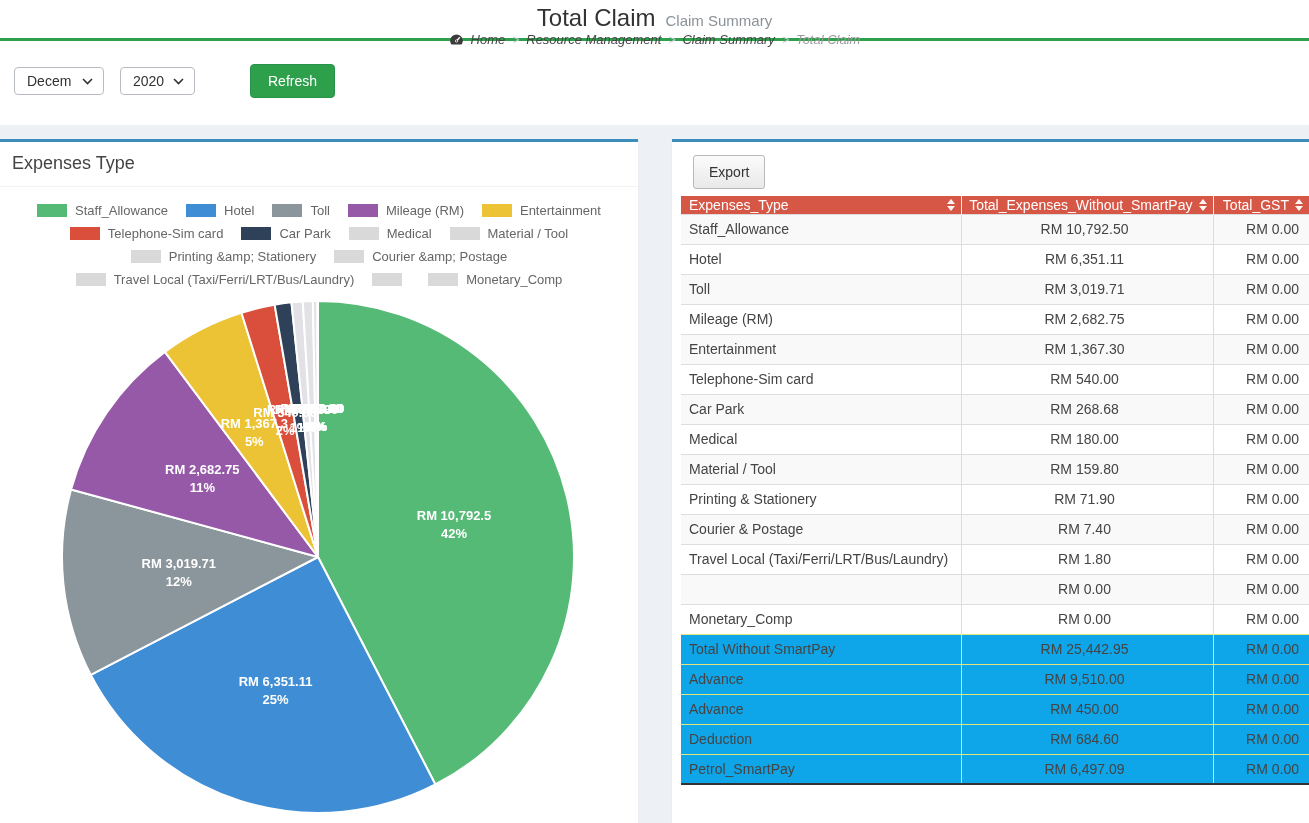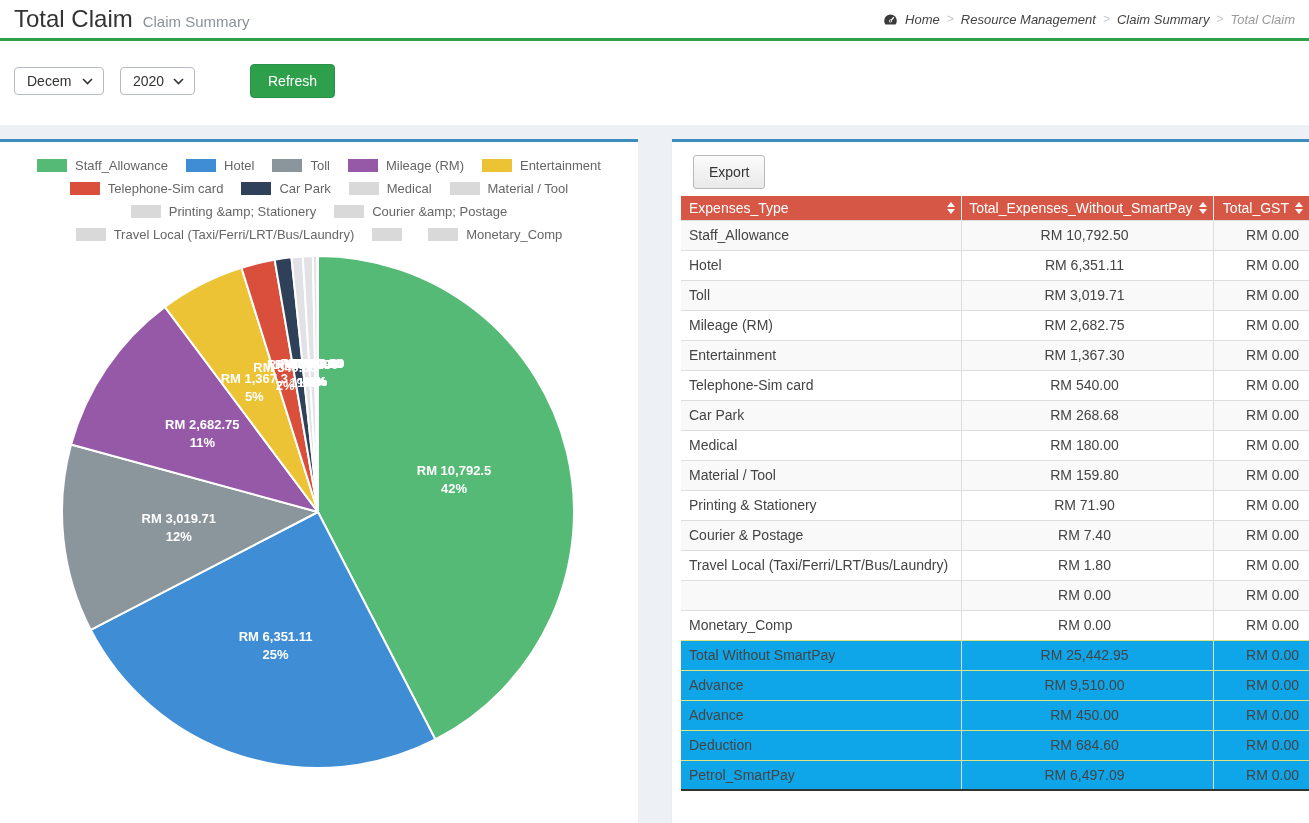--- a/index.html
+++ b/index.html
@@ -1,21 +1,21 @@
 <!DOCTYPE html>
 <html><head>
 <meta charset="utf-8">
 <style>
   * { margin:0; padding:0; box-sizing:border-box; }
   html,body { width:1309px; height:823px; overflow:hidden;
     font-family:"Liberation Sans", sans-serif; background:#edf0f5; }
 
   
   .top-header { background:#fff; height:41px; border-bottom:3px solid #2ea04c;
-    display:flex; align-items:center; justify-content:space-between; padding:4px 14px; }
+    display:flex; align-items:center; justify-content:space-between; padding:4px 14px;flex-direction:column; }
   .title-wrap { display:flex; align-items:baseline; gap:10px; }
   .page-title { font-size:24px; color:#333; font-weight:400; }
   .page-subtitle { font-size:15px; color:#8a9299; }
   .breadcrumb { display:flex; align-items:center; gap:7px; font-size:13px; color:#444; }
   .bc-item { color:#444; cursor:pointer; }
   .bc-item.current { color:#9a9a9a; cursor:default; }
   .bc-sep { color:#c3c9cf; font-size:12px; }
   .gauge-icon { width:15px; height:13px; display:inline-block; }
 
   
@@ -49,21 +49,21 @@
 
   
   .panel-body { padding:13px 0 10px 9px; }
   .btn-export { margin-left:12px; margin-bottom:7px; height:34px; padding:0 15px;
     background:linear-gradient(#fbfbfb,#e9e9e9); border:1px solid #b9b9b9; border-radius:3px;
     color:#333; font-size:14px; cursor:pointer; }
 
   
   table.claims { border-collapse:collapse; table-layout:fixed; width:628px;
     font-size:14px; border-bottom:2px solid #333; }
-  .claims th { background:#d65745; color:#fff; font-weight:400; height:24px;
+  .claims th { background:#d65745; color:#fff; font-weight:400; height:18px;
     padding:0 6px 0 8px; border-right:1px solid #efefef; cursor:pointer; }
   .claims th:last-child { border-right:none; }
   .th-inner { display:flex; align-items:center; }
   .th-inner.left { justify-content:space-between; }
   .th-inner.right { justify-content:flex-end; }
   .sort-icon { display:inline-flex; flex-direction:column; gap:2px; margin-left:6px; }
   .sort-icon i { width:0; height:0; border-left:4px solid transparent; border-right:4px solid transparent; }
   .sort-icon .up { border-bottom:5px solid rgba(255,255,255,.95); }
   .sort-icon .dn { border-top:5px solid rgba(255,255,255,.95); }
   .claims td { height:30px; border-top:1px solid #ddd; border-right:1px solid #ddd;
@@ -112,20 +112,21 @@
     <svg width="11" height="7" viewBox="0 0 11 7">
       <polyline points="1,1 5.5,5.5 10,1" fill="none" stroke="#333" stroke-width="1.6"></polyline>
     </svg>
   </div>
   <button class="btn-refresh">Refresh</button>
 </div>
 
 <div class="content">
 
   <div class="panel panel-left">
+    <div class="panel-title">Expenses Type</div>
     <div class="legend">
         <div class="legend-row">
           <span class="legend-item">
             <span class="legend-swatch" style="background: rgb(86, 186, 119);"></span>
             <span class="legend-label">Staff_Allowance</span>
           </span>
           <span class="legend-item">
             <span class="legend-swatch" style="background: rgb(63, 142, 213);"></span>
             <span class="legend-label">Hotel</span>
           </span>

